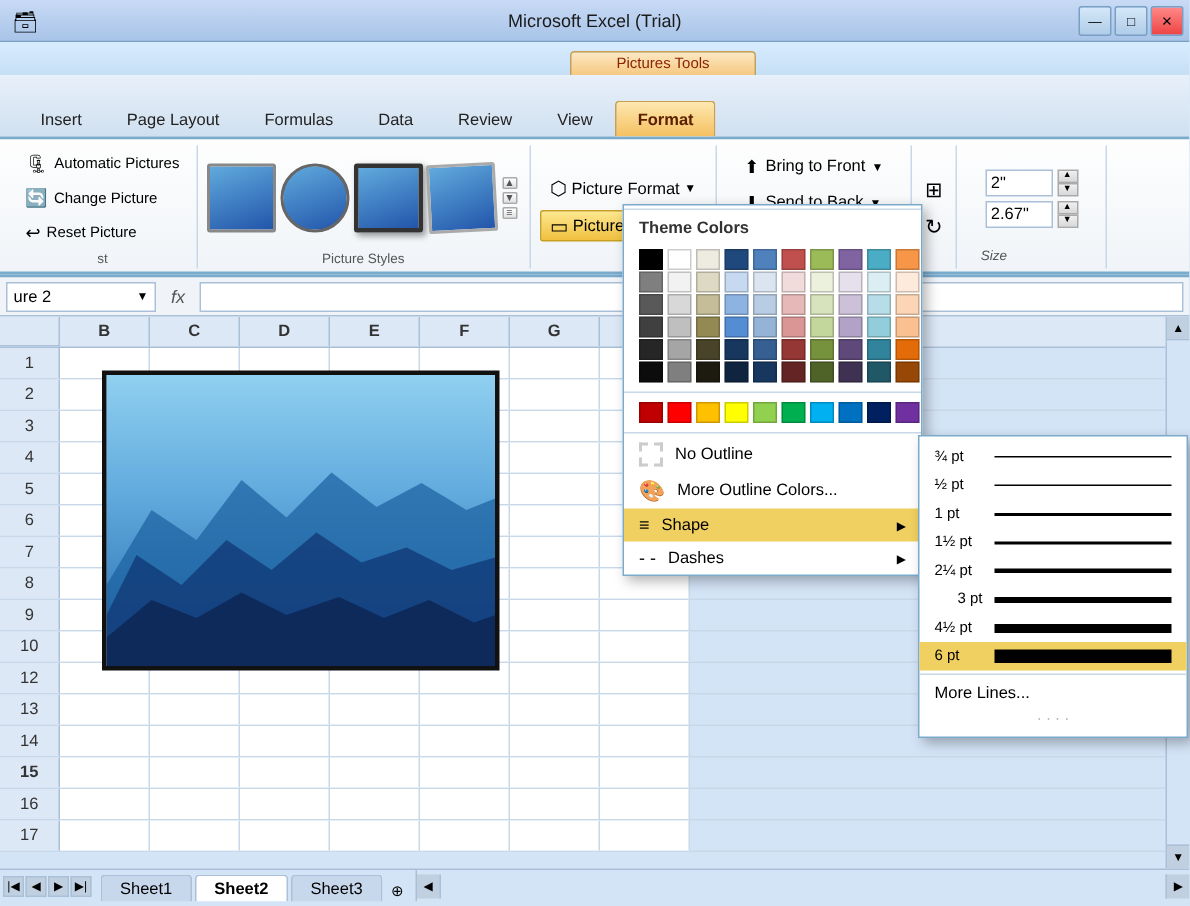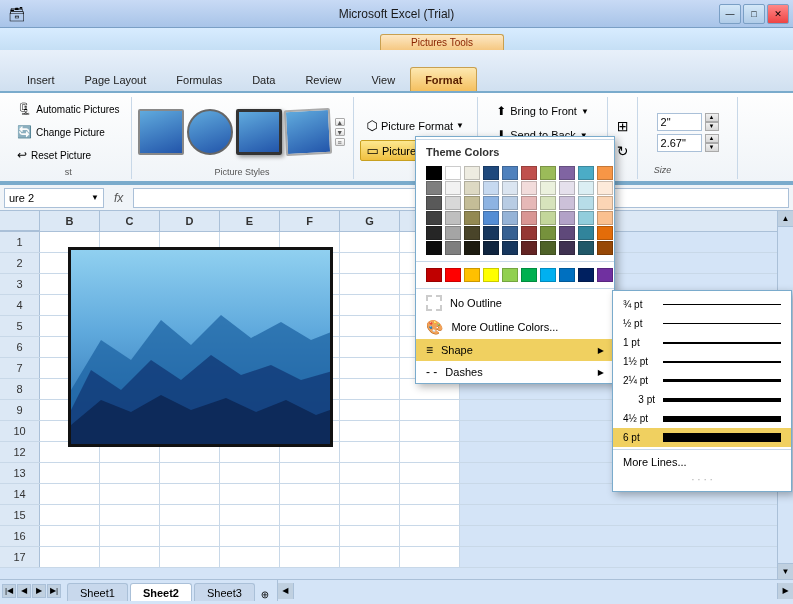--- a/index.html
+++ b/index.html
@@ -703,21 +703,21 @@
           <div class="sheet-row" style="display: flex; border-bottom: 1px solid rgb(200, 216, 232);">
             <div class="sheet-row-num">14</div>
             <div class="sheet-cell" style="width: 60px; min-width: 60px;"></div>
             <div class="sheet-cell" style="width: 60px; min-width: 60px;"></div>
             <div class="sheet-cell" style="width: 60px; min-width: 60px;"></div>
             <div class="sheet-cell" style="width: 60px; min-width: 60px;"></div>
             <div class="sheet-cell" style="width: 60px; min-width: 60px;"></div>
             <div class="sheet-cell" style="width: 60px; min-width: 60px;"></div>
             <div class="sheet-cell" style="width: 60px; min-width: 60px;"></div>
           </div>
-          <div class="sheet-row" style="display: flex; border-bottom: 1px solid rgb(200, 216, 232);">
+          <div class="sheet-row" style="display: flex; border-bottom: 1px solid rgb(200, 216, 232); font-weight: bold;">
             <div class="sheet-row-num">15</div>
             <div class="sheet-cell" style="width: 60px; min-width: 60px;"></div>
             <div class="sheet-cell" style="width: 60px; min-width: 60px;"></div>
             <div class="sheet-cell" style="width: 60px; min-width: 60px;"></div>
             <div class="sheet-cell" style="width: 60px; min-width: 60px;"></div>
             <div class="sheet-cell" style="width: 60px; min-width: 60px;"></div>
             <div class="sheet-cell" style="width: 60px; min-width: 60px;"></div>
             <div class="sheet-cell" style="width: 60px; min-width: 60px;"></div>
           </div>
           <div class="sheet-row" style="display: flex; border-bottom: 1px solid rgb(200, 216, 232);">

